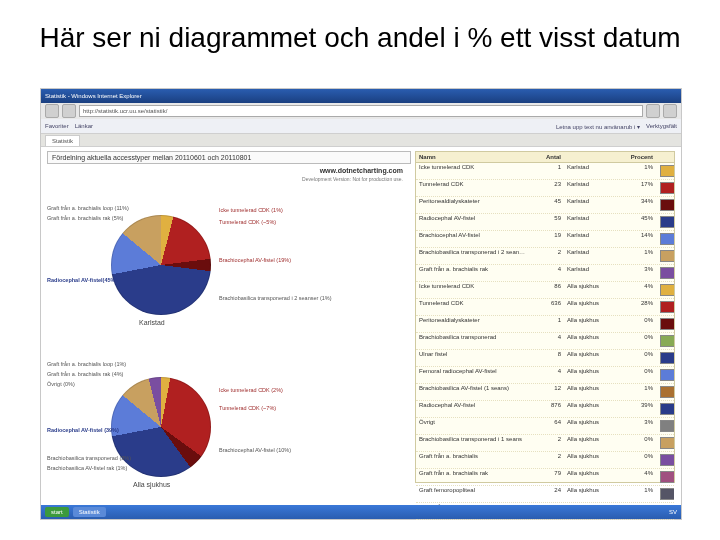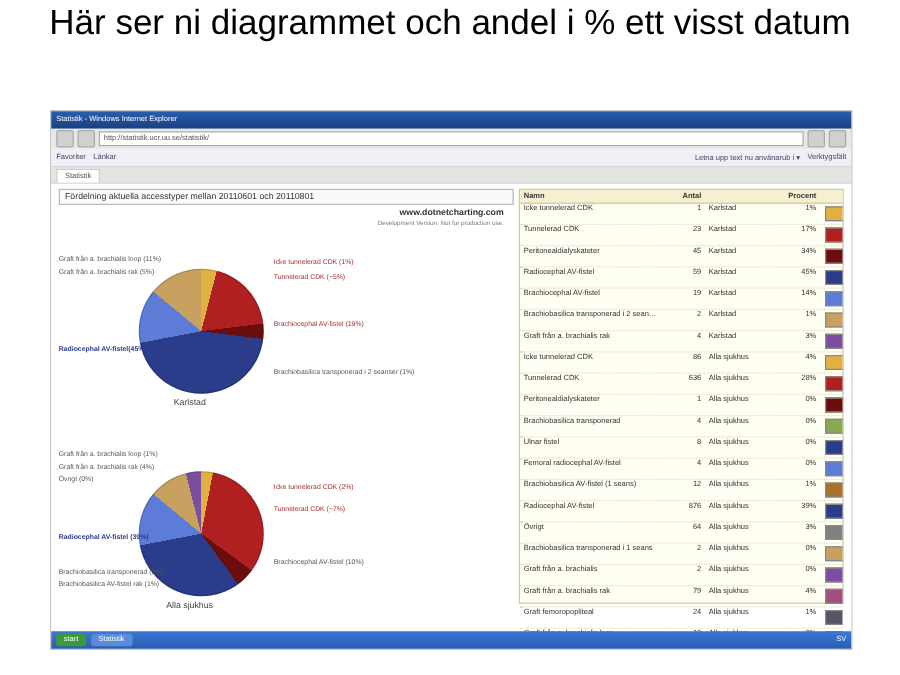--- a/index.html
+++ b/index.html
@@ -1,17 +1,17 @@
 <!DOCTYPE html>
 <html><head>
 <meta charset="utf-8">
 <style>
   html,body{margin:0;padding:0;font-family:Arial,Helvetica,sans-serif;background:#fff;width:720px;height:540px;overflow:hidden}
   .slide{width:720px;height:540px;position:relative}
-  .title{font-size:28px;text-align:center;padding:2px 20px 2px;line-height:1.15}
+  .title{font-size:28px;text-align:center;padding:22px 20px 2px;line-height:1.15}
   .shot{position:absolute;left:40px;top:88px;width:640px;height:430px;border:1px solid #c8c8c8;background:#f7f7f4;font-size:7px;color:#333}
   
   .tb{height:14px;background:linear-gradient(#2a5db0,#1a3f80);color:#fff;display:flex;align-items:center;padding:0 4px;font-size:6px}
   .addr{height:16px;background:#e8e8e8;display:flex;align-items:center;gap:3px;padding:0 4px}
   .btn{width:12px;height:12px;background:#d0d0d0;border:1px solid #aaa;border-radius:2px}
   .urlbox{flex:1;height:10px;background:#fff;border:1px solid #aaa;padding:0 3px;font-size:6px;line-height:10px;color:#555}
   .toolbar{height:14px;background:#eef0f5;border-bottom:1px solid #cfcfcf;display:flex;align-items:center;gap:6px;padding:0 4px;font-size:6px;color:#446}
   .tabs{height:12px;background:#e4e4e0;border-bottom:1px solid #cfcfcf;display:flex;align-items:center;padding:0 4px;font-size:6px;color:#555}
   .tabs .tab{background:#fff;border:1px solid #ccc;border-bottom:none;padding:0 6px;height:10px;line-height:10px}
   .workspace{position:relative;height:372px;background:#fff}

